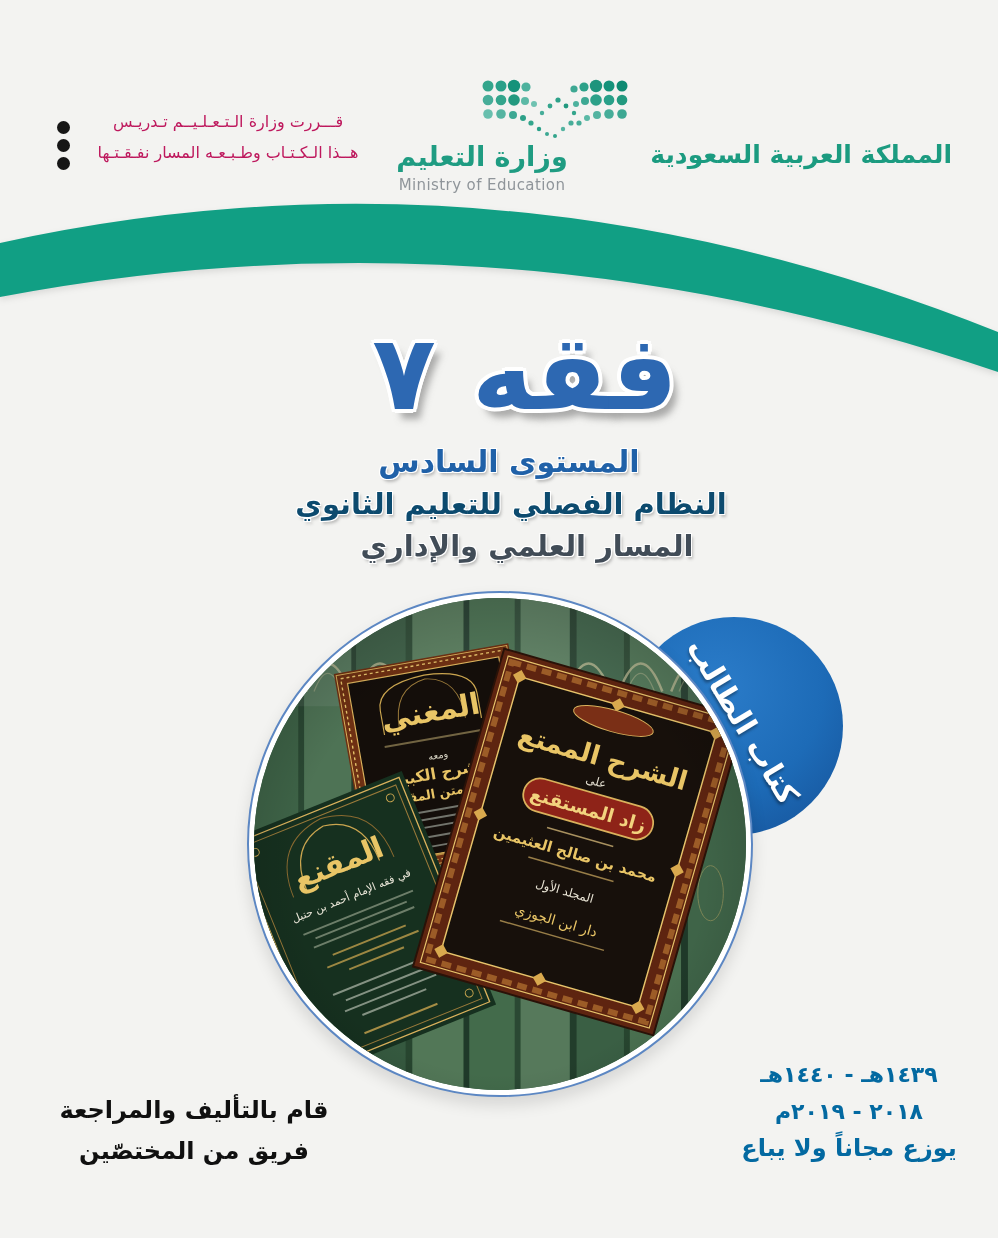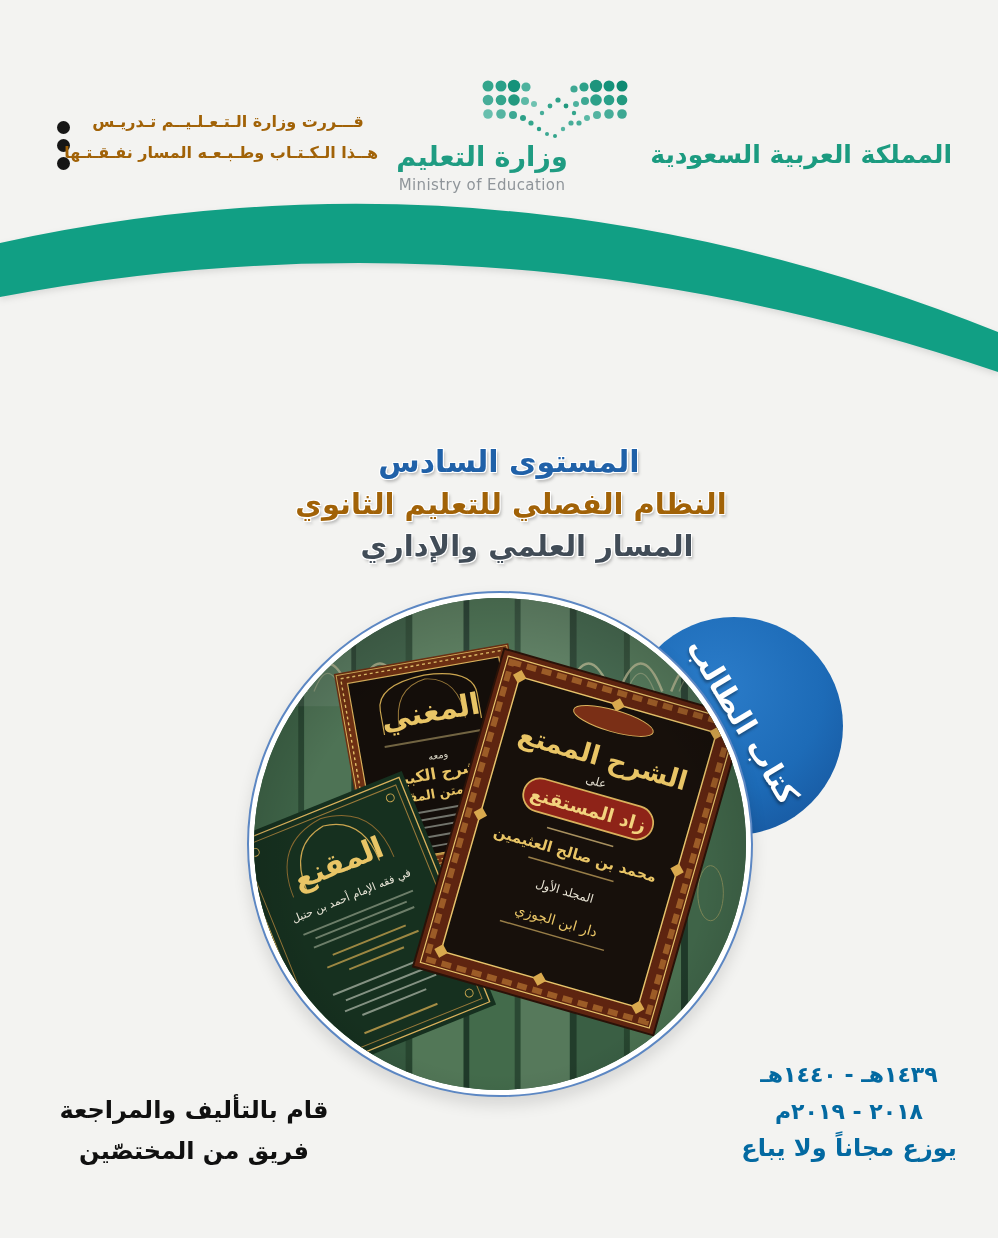--- a/index.html
+++ b/index.html
@@ -8,22 +8,22 @@
     background:#f3f3f1;
     font-family:"DejaVu Sans", sans-serif;
   }
   .abs{position:absolute;}
 
   
   .decision-dots{left:57px; top:121px; z-index:3;}
   .decision-dots .dot{width:13px;height:13px;border-radius:50%;background:#161616;margin:0 0 5px 0;}
   .decision-text{
     left:78px; top:106px; width:300px; z-index:3;
-    direction:rtl; text-align:center; color:#a16207;
-    font-size:16px; font-weight:bold; line-height:31px; white-space:nowrap;
+    direction:rtl; text-align:center; color:#be185d;
+    font-size:16px; font-weight:normal; line-height:31px; white-space:nowrap;
   }
   .ministry-dots{left:470px; top:73px; z-index:3;}
   .ministry-ar{
     left:393px; top:141px; width:178px; z-index:3; direction:rtl; text-align:center;
     color:#1f9c82; font-size:27px; font-weight:bold;
   }
   .ministry-en{
     left:388px; top:176px; width:188px; z-index:3; text-align:center;
     color:#8f959a; font-size:15px; letter-spacing:.4px;
   }
@@ -49,21 +49,21 @@
     text-shadow:
       -1px -1px 0 #fff, 1px -1px 0 #fff, -1px 1px 0 #fff, 1px 1px 0 #fff,
       2px 3px 3px rgba(120,120,120,.45);
   }
   .level-line{
     left:0; top:444px; width:998px; z-index:3; padding-left:20px; box-sizing:border-box;
     direction:rtl; text-align:center; color:#2061a8; font-size:30px; font-weight:bold;
   }
   .system-line{
     left:0; top:487px; width:998px; z-index:3; padding-left:24px; box-sizing:border-box;
-    direction:rtl; text-align:center; color:#a16207; font-size:29px; font-weight:bold;
+    direction:rtl; text-align:center; color:#0c4a6e; font-size:29px; font-weight:bold;
   }
   .track-line{
     left:0; top:529px; width:998px; z-index:3; padding-left:56px; box-sizing:border-box;
     direction:rtl; text-align:center; color:#414c57; font-size:29px; font-weight:bold;
   }
 
   
   .badge{
     left:625px; top:617px; width:218px; height:218px; border-radius:50%; z-index:1;
     background:radial-gradient(circle at 42% 32%, #2b7cc9 0%, #1d6bb7 55%, #155096 100%);
@@ -159,20 +159,21 @@
         <circle cx="127" cy="42" r="4" fill="#54b4a1"></circle>
         <circle cx="117" cy="45" r="3" fill="#5bb9a6"></circle>
       <circle cx="109" cy="50" r="2.6" fill="#46ad99"></circle>
     </g>
   </svg>
   <div class="abs ministry-ar">وزارة التعليم</div>
   <div class="abs ministry-en">Ministry of Education</div>
 
   <div class="abs kingdom">المملكة العربية السعودية</div>
 
+  <div class="abs main-title">فقه ٧</div>
   <div class="abs level-line halo-small">المستوى السادس</div>
   <div class="abs system-line halo-small">النظام الفصلي للتعليم الثانوي</div>
   <div class="abs track-line halo-small">المسار العلمي والإداري</div>
 
   <div class="abs badge">
     <span class="badge-label">كتاب الطالب</span>
   </div>
 
   <div class="abs photo-ring">
     <div class="photo-clip">

